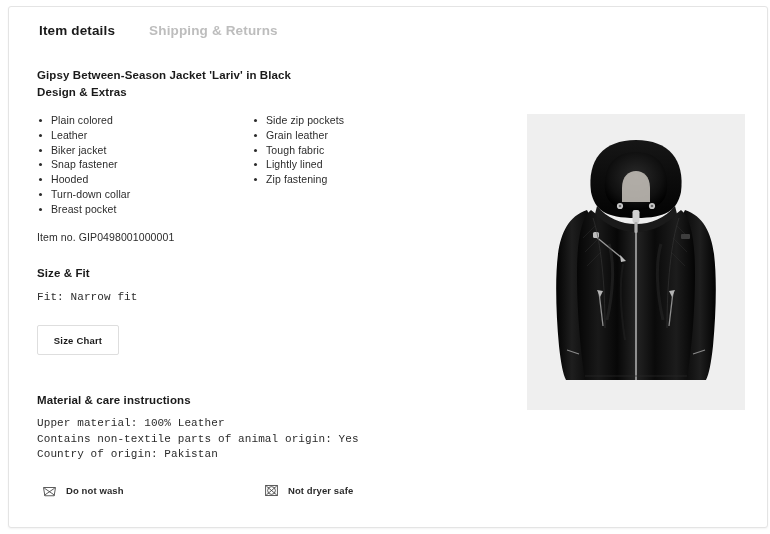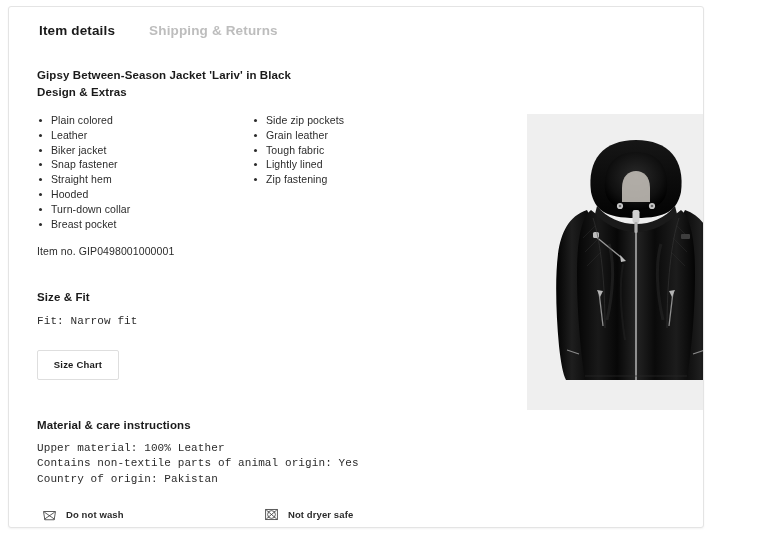--- a/index.html
+++ b/index.html
@@ -22,21 +22,21 @@
     width: 770px;
     height: 534px;
     background: #ffffff;
   }
 
   
   .card {
     position: absolute;
     left: 8px;
     top: 6px;
-    width: 696px;
+    width: 760px;
     height: 522px;
     background: #ffffff;
     border: 1px solid #e4e4e4;
     border-radius: 3px;
     box-shadow: 0 1px 2px rgba(0,0,0,0.05);
     overflow: hidden;
   }
 
   
   .tabbar {
@@ -140,21 +140,21 @@
     margin-top: 14px;
   }
 
   
   .sec-head {
     font-size: 11.5px;
     font-weight: 700;
     color: #1a1a1a;
     letter-spacing: 0.1px;
   }
-  .sec-head.size-fit { margin-top: 34px; }
+  .sec-head.size-fit { margin-top: 24px; }
   .sec-head.material { margin-top: 39px; }
 
   .sec-line {
     font-size: 11px;
     line-height: 15.5px;
     color: #2b2b2b;
     letter-spacing: 0.1px;
     font-family: Liberation Mono, monospace;
   }
   .fit-line { margin-top: 11px; }
@@ -243,21 +243,20 @@
         <div class="prod-subtitle">Design &amp; Extras</div>
 
         <div class="features">
 
           <div class="feat-col">
             <ul class="feat-list">
               <li class="feat-item">Plain colored</li>
               <li class="feat-item">Leather</li>
               <li class="feat-item">Biker jacket</li>
               <li class="feat-item">Snap fastener</li>
-              <li class="feat-item">Straight hem</li>
               <li class="feat-item">Hooded</li>
               <li class="feat-item">Turn-down collar</li>
               <li class="feat-item">Breast pocket</li>
             </ul>
           </div>
 
           <div class="feat-col second">
             <ul class="feat-list">
               <li class="feat-item">Side zip pockets</li>
               <li class="feat-item">Grain leather</li>

